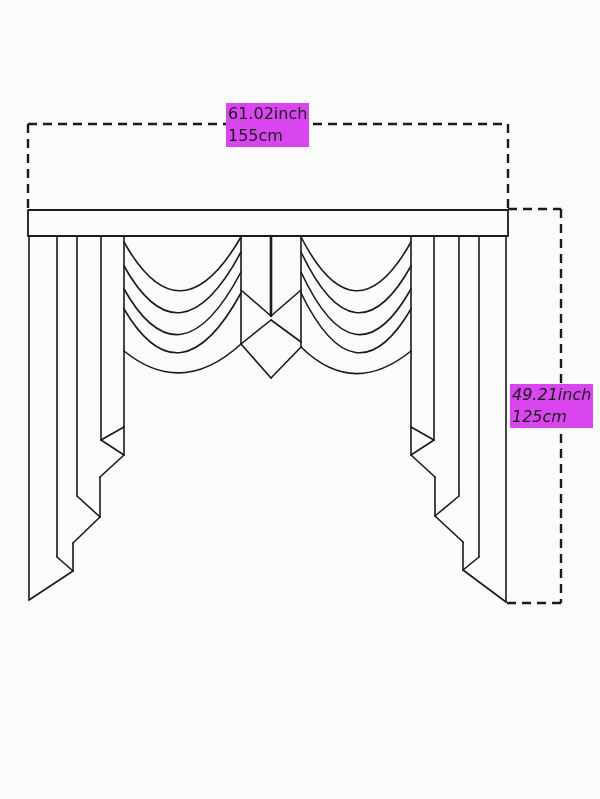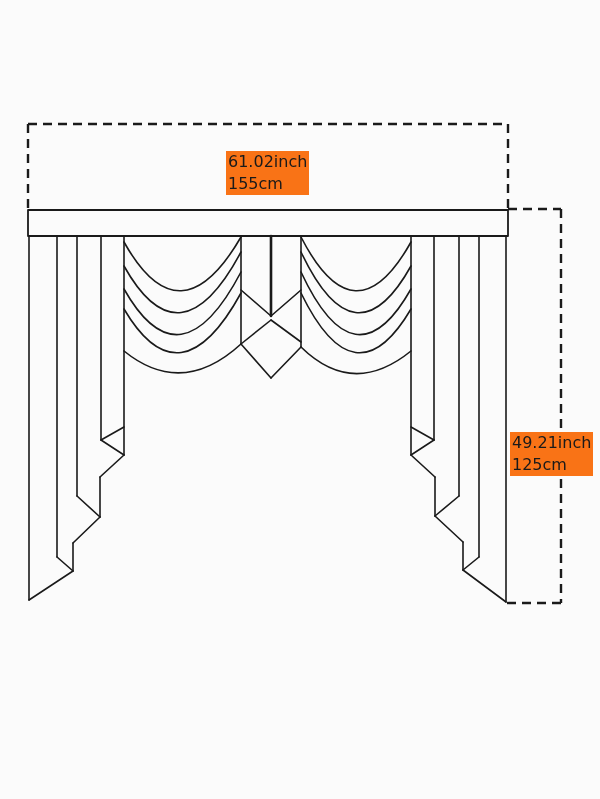--- a/index.html
+++ b/index.html
@@ -9,27 +9,26 @@
       position: relative;
       font-family: "DejaVu Sans", sans-serif;
     }
     #diagram { position: absolute; left: 0; top: 0; }
     .dim-label {
       position: absolute;
       font-family: "DejaVu Sans", sans-serif;
       font-size: 16px;
       line-height: 22px;
       color: #1a1a1a;
-      background: #f97316;
+      background: #d946ef;
       padding: 0 2px;
       white-space: nowrap;
-      margin-top: 48px;
     }
     .width-label { left: 226px; top: 103px; }
-    .height-label { left: 510px; top: 384px; }
+    .height-label { left: 510px; top: 384px; font-style: italic; }
     .dim-label div { display: block; }
   </style>
 </head>
 <body>
 
 <svg id="diagram" width="600" height="799" viewBox="0 0 600 799" xmlns="http://www.w3.org/2000/svg">
   <g fill="none" stroke="#1a1a1a" stroke-width="1.6" stroke-linejoin="round" stroke-linecap="round">
 
     <g stroke-width="2.4" stroke-dasharray="9,6" stroke-linecap="butt">
       <line x1="28" y1="124" x2="508" y2="124"></line>

